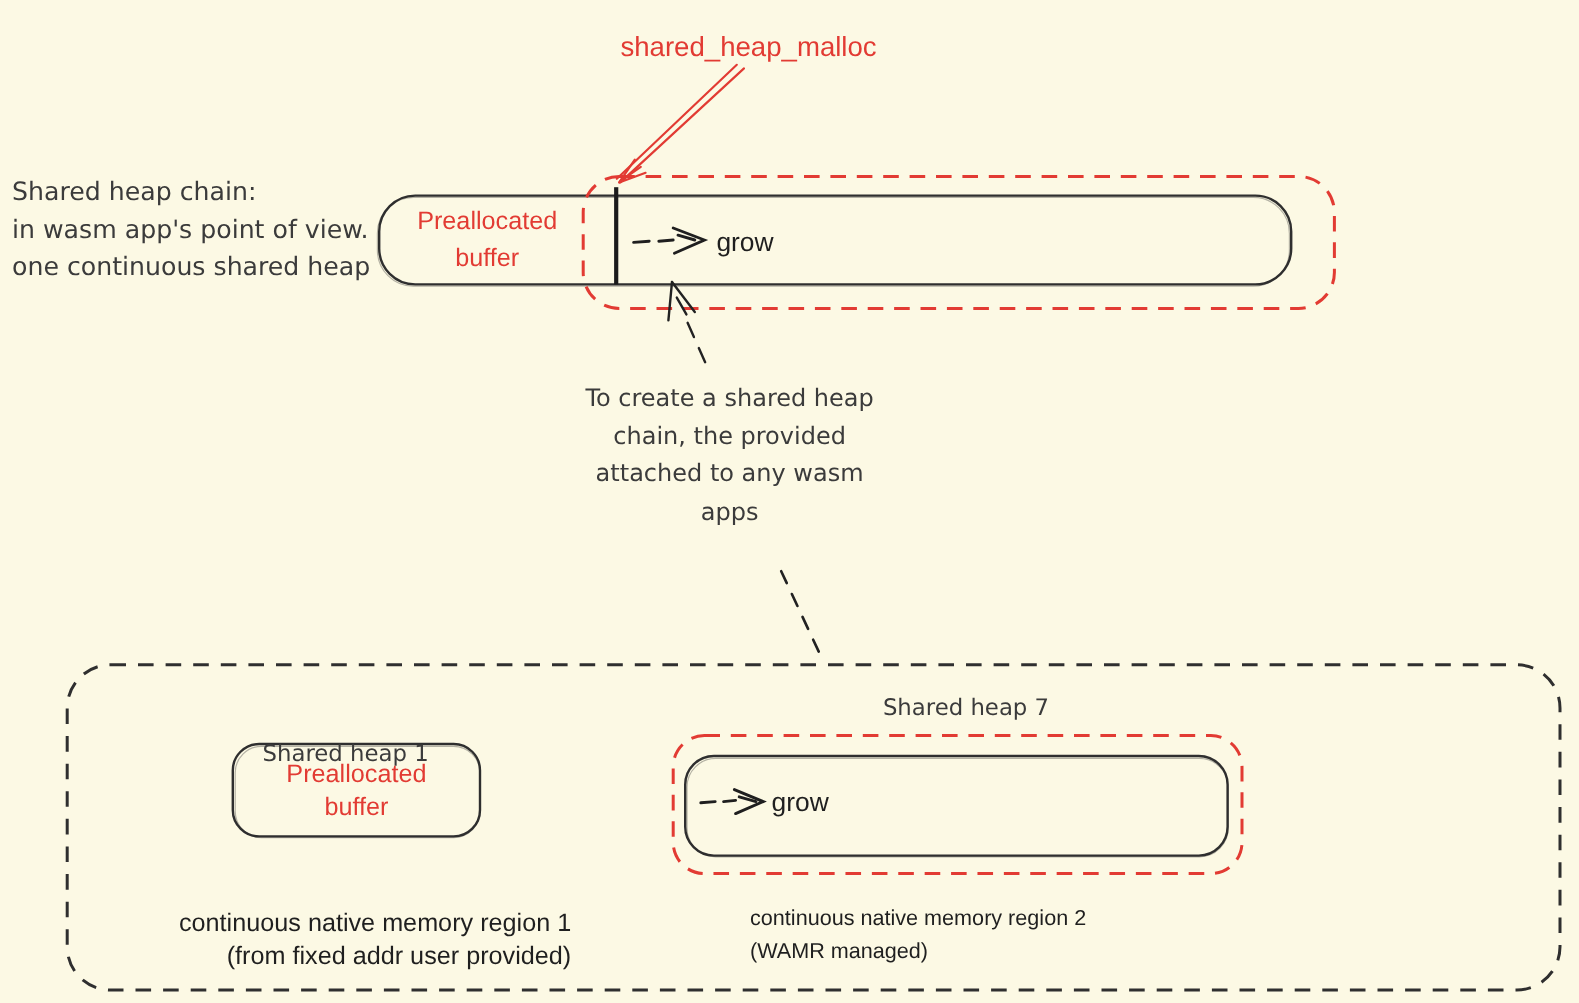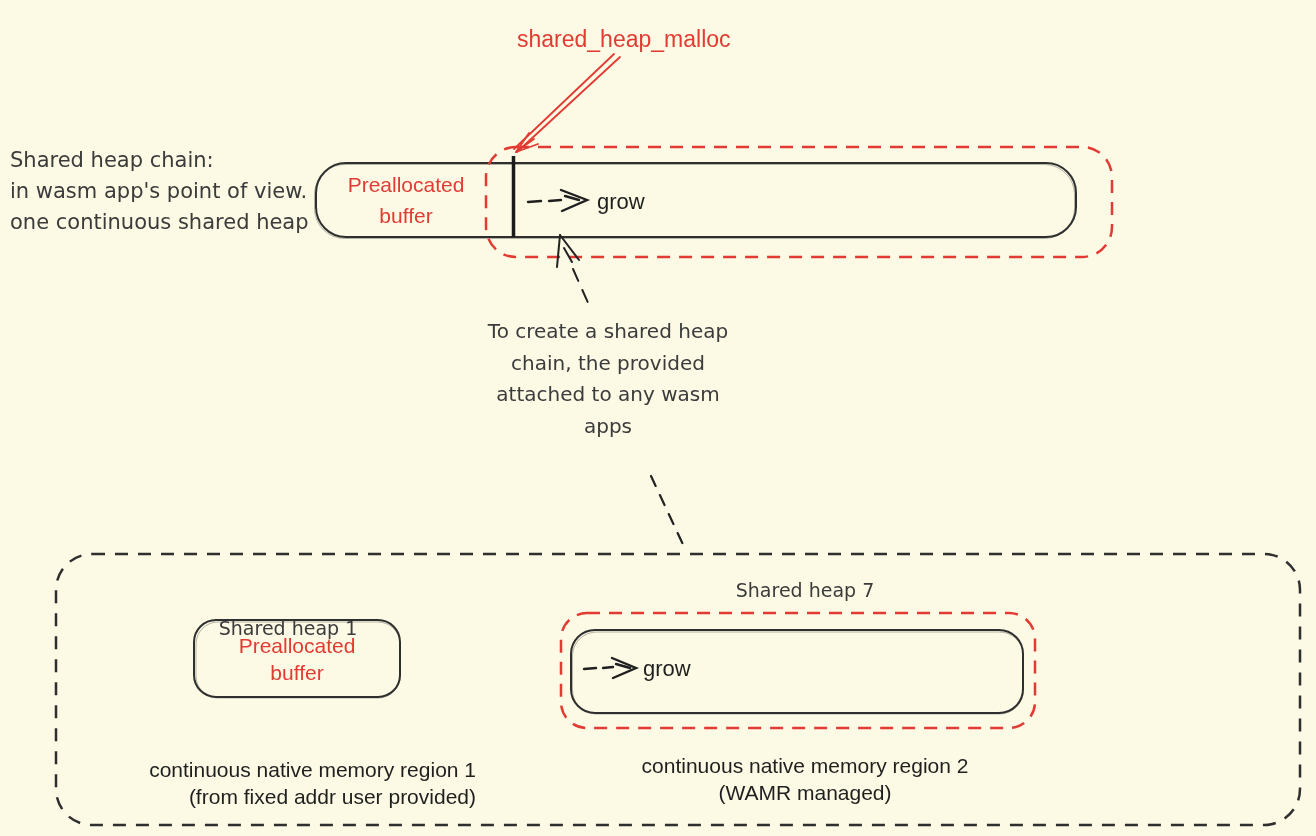--- a/index.html
+++ b/index.html
@@ -20,21 +20,21 @@
   .chain-note{left:10px;top:145px;font-size:21px;line-height:31px;color:var(--text-dark);}
   .create-note{left:428px;top:316px;width:360px;text-align:center;font-size:20px;line-height:31.5px;color:var(--text-dark);}
   .prealloc-main{left:325px;top:169px;width:162px;text-align:center;font-size:21px;line-height:31px;color:var(--red-accent);}
   .grow1{left:597px;top:189px;font-size:22px;color:var(--text-black);}
   .grow2{left:643px;top:656px;font-size:22px;color:var(--text-black);}
   .heap1-title{left:188px;top:581px;width:200px;text-align:center;font-size:19px;color:var(--text-dark);margin-top:36px;}
   .heap2-title{left:705px;top:579px;width:200px;text-align:center;font-size:19px;color:var(--text-dark);}
   .prealloc-small{left:194px;top:620px;width:206px;height:77px;display:flex;flex-direction:column;
     align-items:center;justify-content:center;font-size:21px;line-height:27px;color:var(--red-accent);text-align:center;}
   .caption1{left:116px;top:756px;width:360px;text-align:right;font-size:21px;line-height:27px;color:var(--text-black);}
-  .caption2{left:625px;top:752px;width:360px;text-align:center;font-size:21px;line-height:27px;color:var(--text-black);}
+  .caption2{left:625px;top:752px;width:360px;font-size:18px;line-height:27px;color:var(--text-black);}
 </style>
 </head>
 <body>
 
 <div class="diagram">
 
   <svg class="overlay" viewBox="0 0 1316 836">
 
     <g>
       <rect x="316" y="163" width="760" height="74" rx="30" fill="none" stroke="var(--stroke)" stroke-width="2"></rect>

